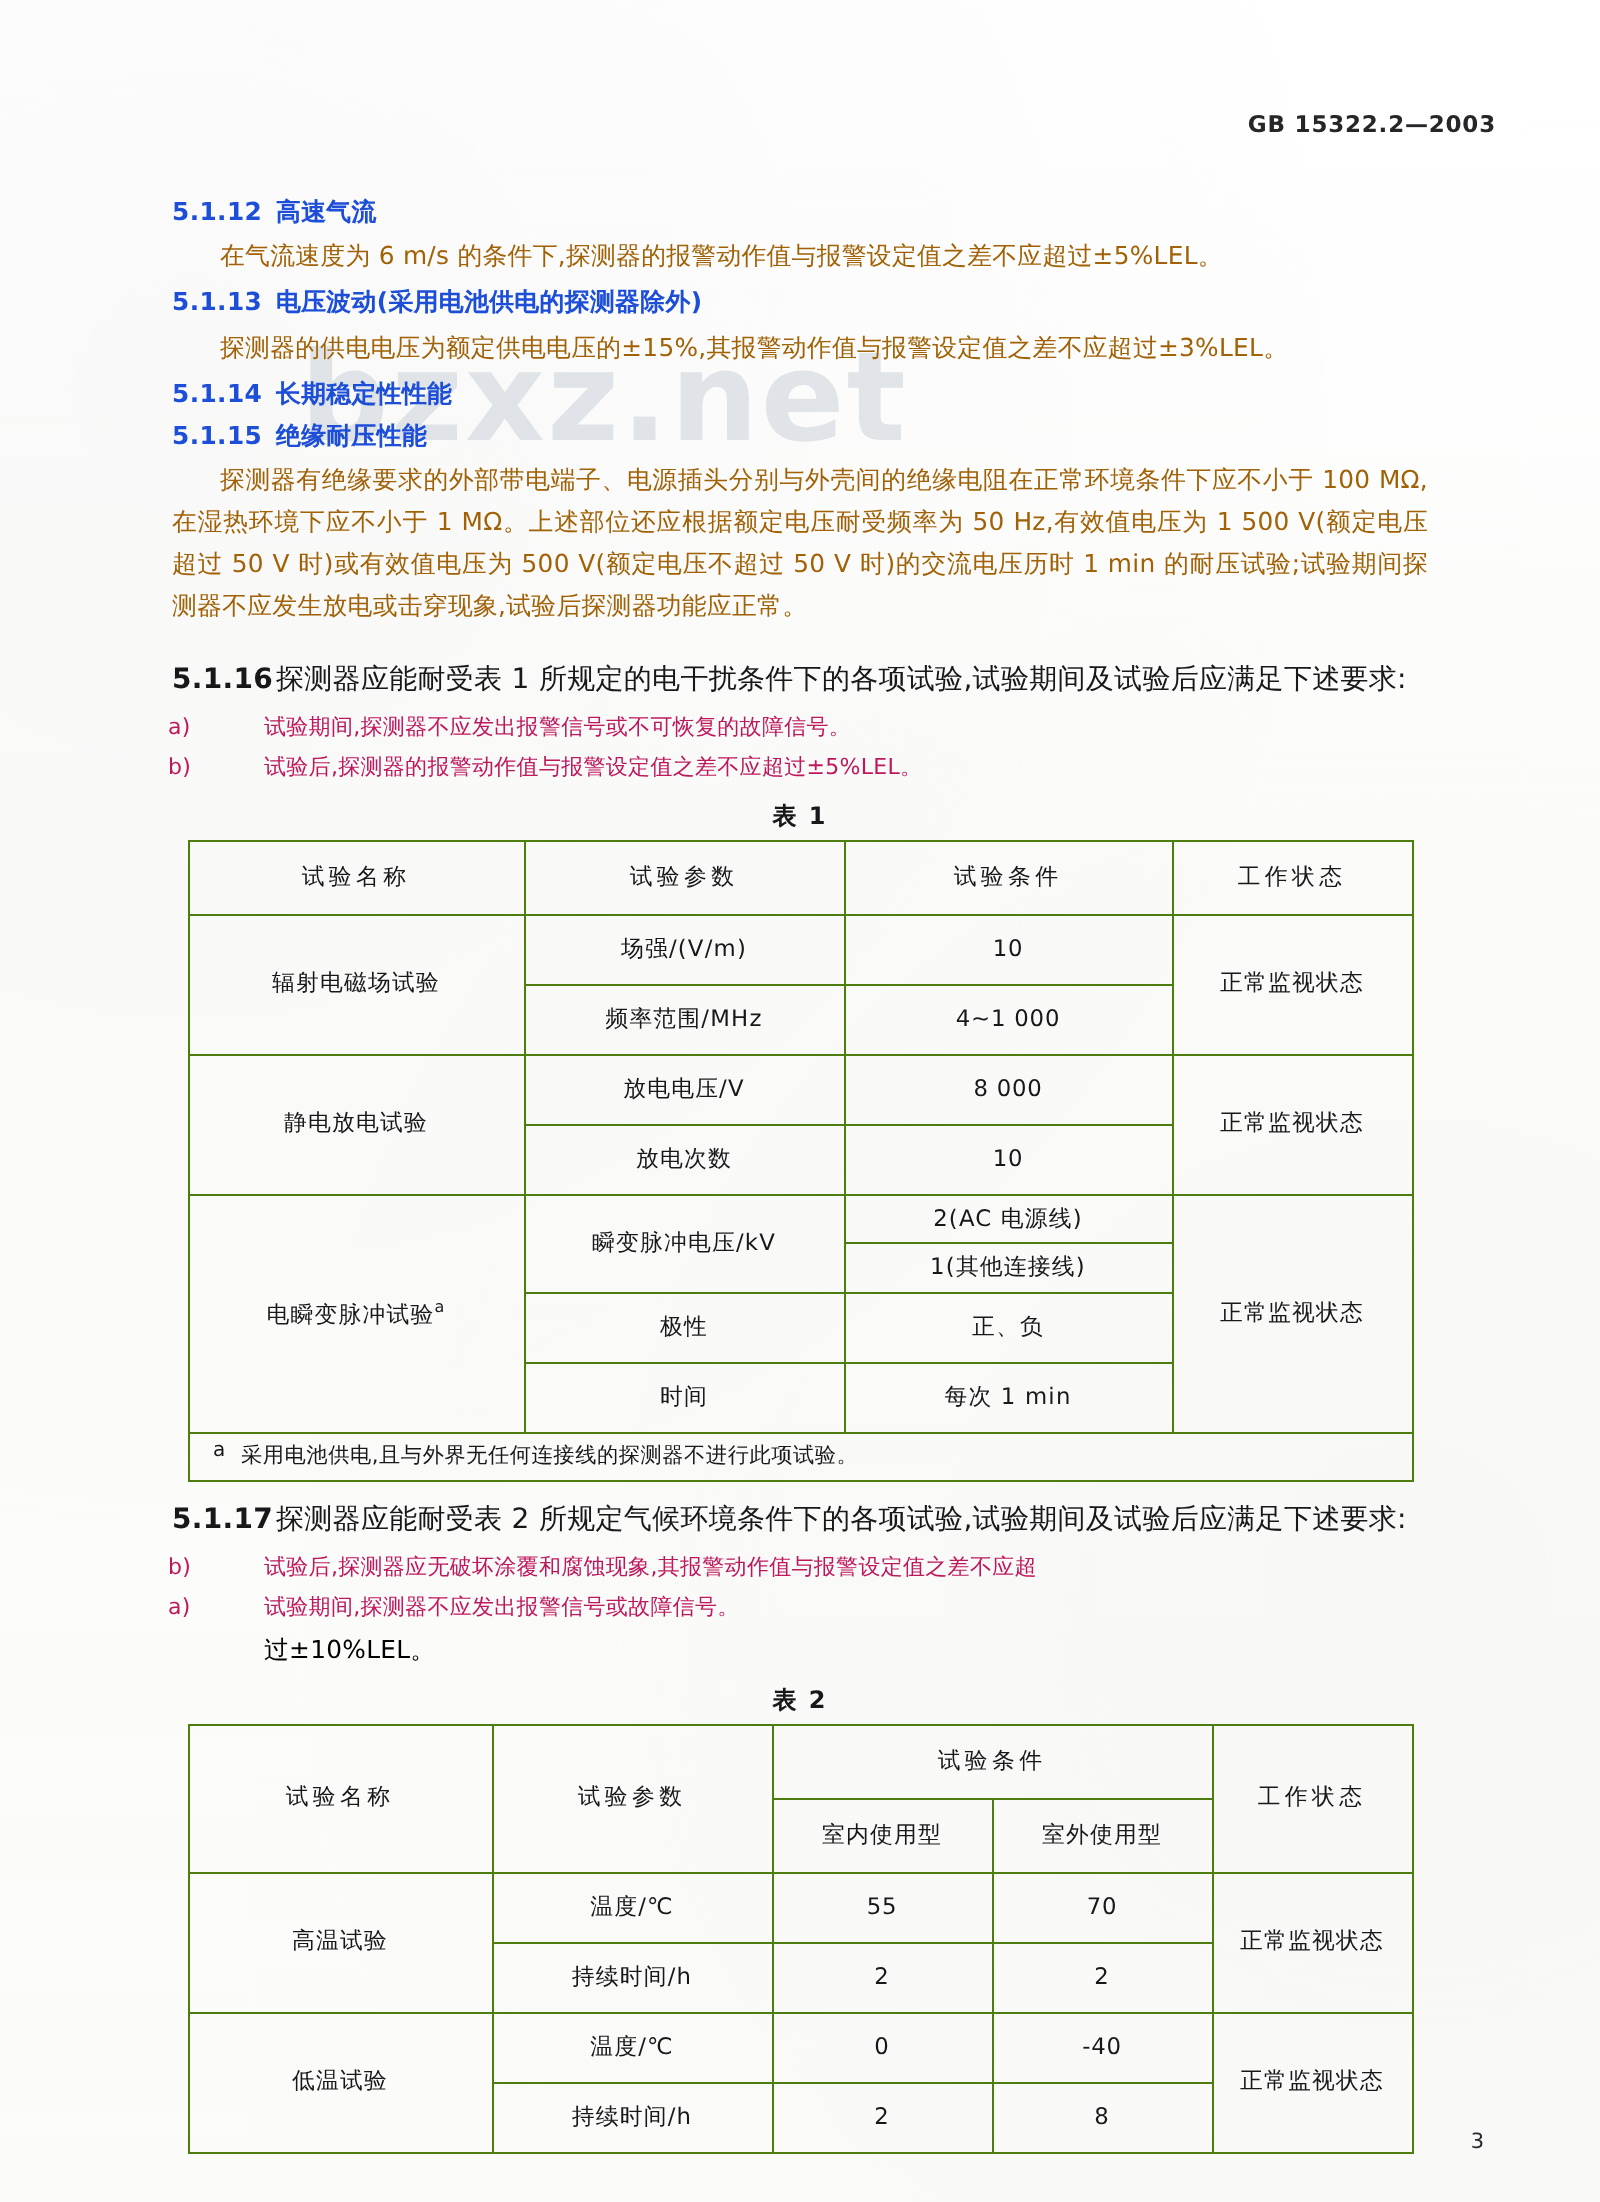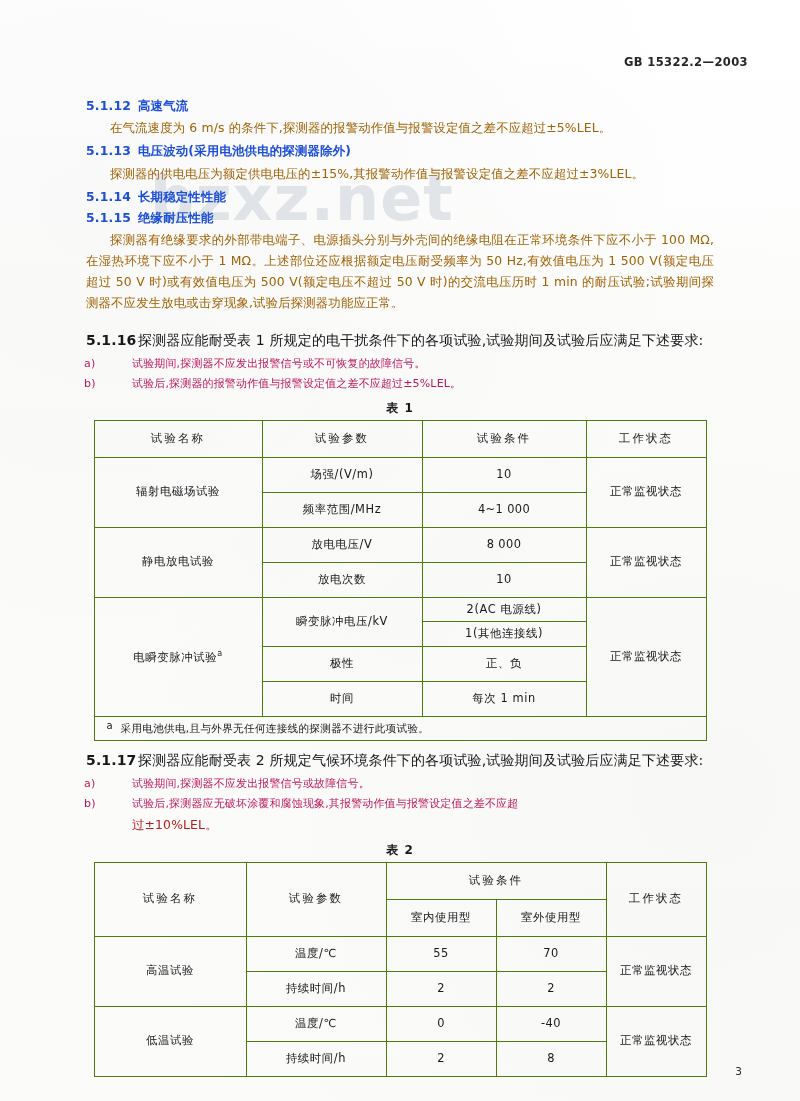--- a/index.html
+++ b/index.html
@@ -123,21 +123,21 @@
     padding-left: 46px;
     text-indent: -24px;
     letter-spacing: 0.15px;
   }
   .list-item .mk {
     display: inline-block;
     width: 24px;
   }
   .list-cont {
     font-size: 12.4px;
-    color: #b91c1c;
+    color: #000000;
     line-height: 1.70;
     margin: 0 0 1px 0;
     padding-left: 46px;
     letter-spacing: 0.15px;
   }
 
   
   .tbl-caption {
     text-align: center;
     font-size: 12px;
@@ -308,24 +308,24 @@
           <tr>
             <td class="footnote-cell" colspan="4"><span class="fn-mark">a</span><span>采用电池供电,且与外界无任何连接线的探测器不进行此项试验。</span></td>
           </tr>
         </tbody>
       </table>
 
       <div class="clause-inline" style="margin-top:8px;">
         <span class="num">5.1.17</span><span>探测器应能耐受表 2 所规定气候环境条件下的各项试验,试验期间及试验后应满足下述要求:</span>
       </div>
       <div class="list-item">
+        <span class="mk">b)</span><span>试验后,探测器应无破坏涂覆和腐蚀现象,其报警动作值与报警设定值之差不应超</span>
+      </div>
+      <div class="list-item">
         <span class="mk">a)</span><span>试验期间,探测器不应发出报警信号或故障信号。</span>
-      </div>
-      <div class="list-item">
-        <span class="mk">b)</span><span>试验后,探测器应无破坏涂覆和腐蚀现象,其报警动作值与报警设定值之差不应超</span>
       </div>
       <div class="list-cont">过±10%LEL。</div>
 
       <div class="tbl-caption">表 2</div>
       <table class="gb-table">
         <colgroup>
           <col style="width:152px">
           <col style="width:140px">
           <col style="width:110px">
           <col style="width:110px">

